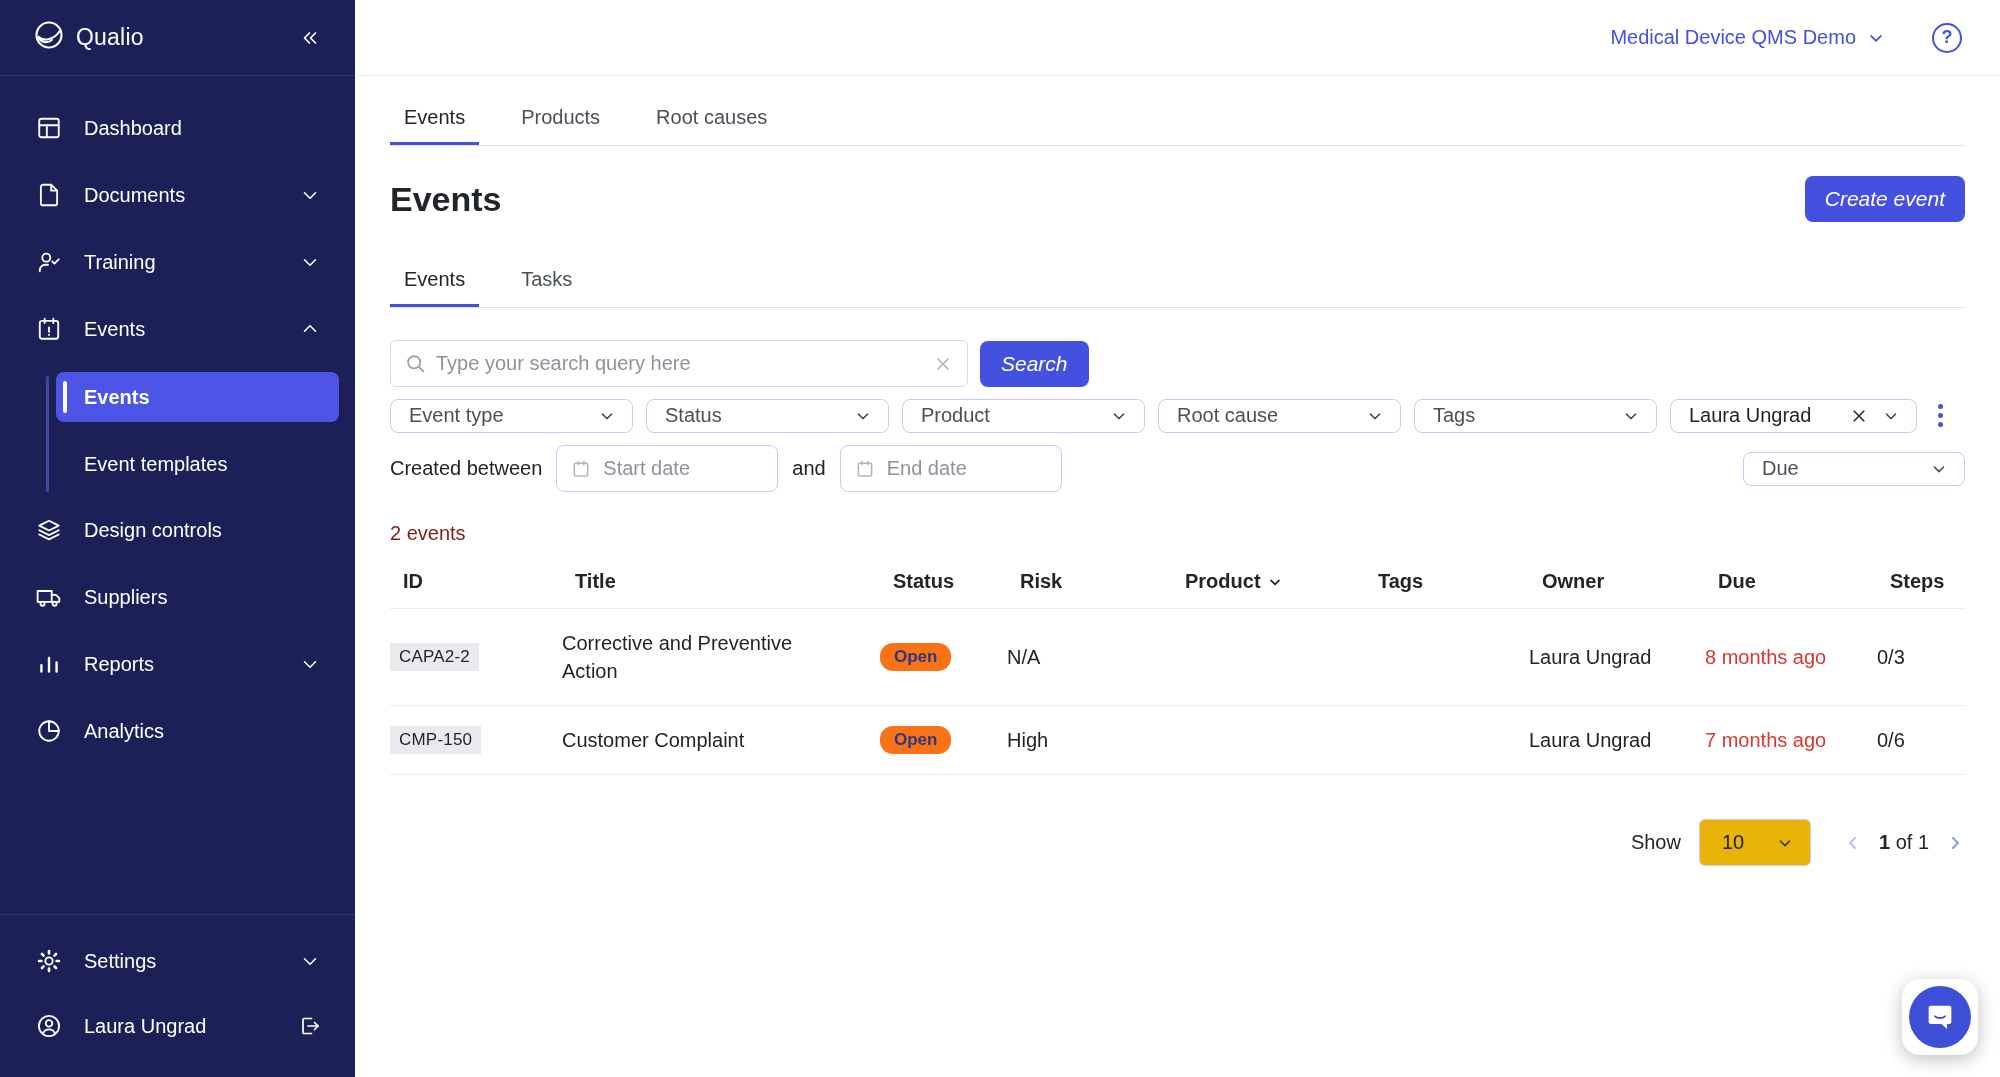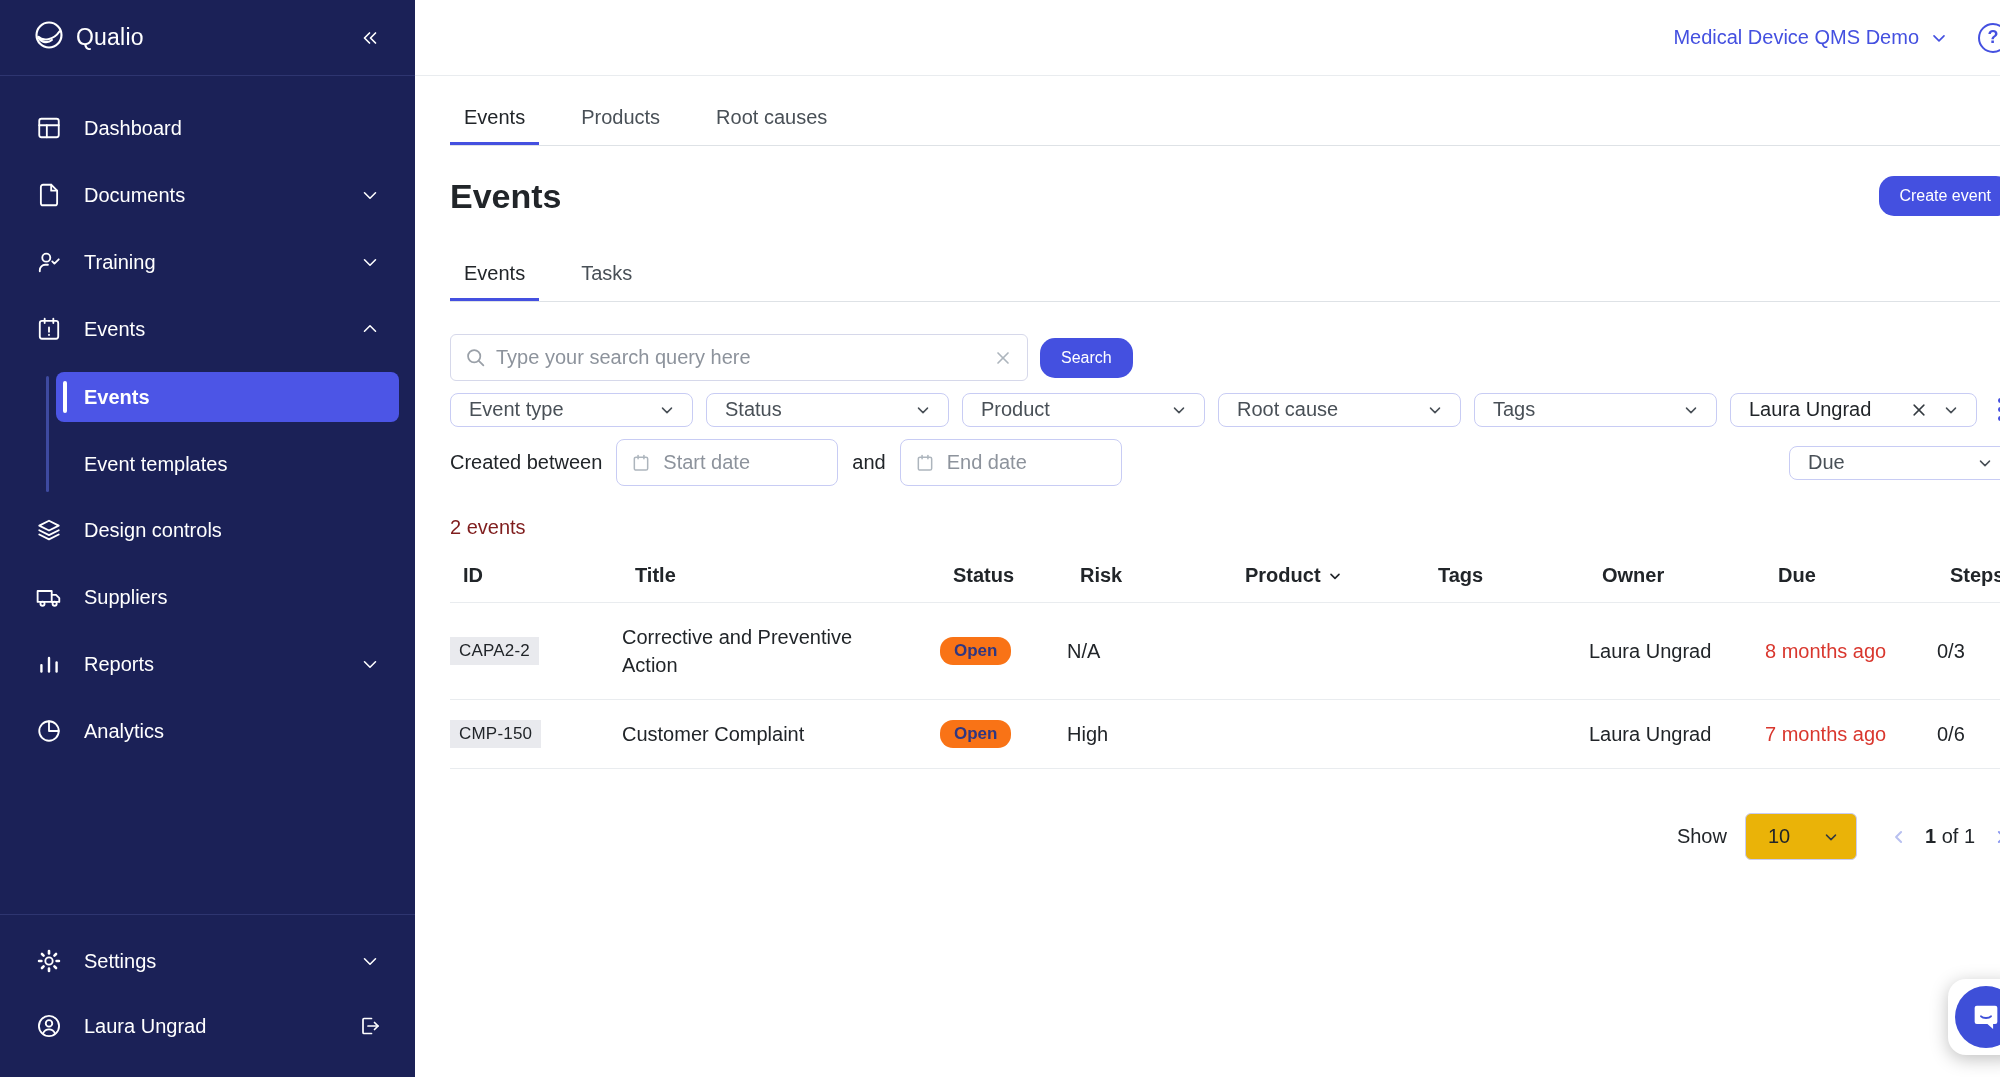--- a/index.html
+++ b/index.html
@@ -1,52 +1,52 @@
 <!DOCTYPE html>
 <html><head>
 <meta charset="utf-8">
 <style>
   * { margin:0; padding:0; box-sizing:border-box; }
   html,body { width:2000px; height:1077px; overflow:hidden; }
   body { font-family:"Liberation Sans", sans-serif; display:flex; background:#fff; color:#212529; }
 
   
-  .sidebar { width:415px; height:1077px; background:#1b2157; color:#fff; display:flex; flex-direction:column; flex-shrink:0; }
+  .sidebar { width:355px; height:1077px; background:#1b2157; color:#fff; display:flex; flex-direction:column; flex-shrink:0; }
   .sb-header { height:76px; display:flex; align-items:center; padding:0 34px; border-bottom:1px solid #2e3570; flex-shrink:0; }
   .sb-logo { display:flex; align-items:center; gap:12px; font-size:23px; font-weight:400; letter-spacing:.2px; }
   .sb-collapse { margin-left:auto; cursor:pointer; display:flex; align-items:center; }
   .sb-nav { padding:28px 16px 0 0; display:flex; flex-direction:column; flex-grow:1; }
   .nav-item { display:flex; align-items:center; gap:22px; padding:0 18px 0 35px; height:48px; margin-bottom:19px; font-size:20px; cursor:pointer; }
   .nav-item .nav-icon { width:27px; height:27px; display:flex; align-items:center; justify-content:center; flex-shrink:0; }
   .nav-item .chev { margin-left:auto; display:flex; }
   .subnav { position:relative; margin-bottom:0; }
   .subnav::before { content:""; position:absolute; left:46px; top:4px; bottom:14px; width:3px; background:#3e4aa0; border-radius:2px; }
   .subnav-item { position:relative; display:flex; align-items:center; height:50px; margin:0 0 17px 56px; padding-left:28px; border-radius:8px; font-size:20px; cursor:pointer; }
   .subnav-item.active { background:#4c55e6; font-weight:600; }
   .subnav-item.active::before { content:""; position:absolute; left:7px; top:9px; bottom:9px; width:4px; background:#fff; border-radius:2px; }
   .sb-footer { border-top:1px solid #2e3570; padding:22px 16px 10px 0; flex-shrink:0; }
   .sb-footer .nav-item { margin-bottom:17px; }
 
   .icon-stroke { stroke:#fff; fill:none; stroke-width:1.7; stroke-linecap:round; stroke-linejoin:round; }
 
   
   .main { flex-grow:1; display:flex; flex-direction:column; position:relative; }
-  .topbar { height:76px; display:flex; align-items:center; justify-content:flex-end; gap:29px; padding:0 38px; border-bottom:1px solid #e9ecef; flex-shrink:0; }
+  .topbar { height:76px; display:flex; align-items:center; justify-content:flex-end; gap:46px; padding:0 38px; border-bottom:1px solid #e9ecef; flex-shrink:0; }
   .org-switch { display:flex; align-items:center; gap:10px; color:#4450e0; font-size:20px; cursor:pointer; }
   .help-btn { width:30px; height:30px; border:2px solid #4450e0; border-radius:50%; color:#4450e0; font-size:18px; font-weight:700; display:flex; align-items:center; justify-content:center; cursor:pointer; }
 
   .content { padding:16px 35px 0 35px; }
 
   .tabs { display:flex; border-bottom:1px solid #dee2e6; }
   .tab { padding:14px 14px 13px 14px; margin-right:28px; font-size:20px; color:#495057; cursor:pointer; border-bottom:3px solid transparent; }
   .tab.active { color:#212529; border-bottom-color:#4450e0; }
 
   .page-head { display:flex; align-items:center; justify-content:space-between; margin-top:30px; }
   .page-title { font-size:34px; font-weight:700; color:#212529; }
-  .btn-primary { background:#4450e0; color:#fff; border:none; border-radius:15px; font-size:16px; font-family:inherit; padding:11px 20px; cursor:pointer; }
+  .btn-primary { background:#4450e0; color:#fff; border:none; border-radius:8px; font-size:21px; font-family:inherit; padding:11px 20px; cursor:pointer;font-style:italic; }
 
   .subtabs { display:flex; border-bottom:1px solid #dee2e6; margin-top:32px; }
 
   .search-row { display:flex; align-items:center; margin-top:32px; }
   .search-box { width:578px; height:47px; border:1px solid #d6d8ea; border-radius:6px; display:flex; align-items:center; padding:0 14px; gap:10px; background:#fff; }
   .search-box input { border:none; outline:none; flex-grow:1; font-size:20px; font-family:inherit; color:#212529; }
   .search-box input::placeholder { color:#8d939c; }
   .btn-search { margin-left:12px; padding:11px 21px; }
 
   .filter-row { display:flex; align-items:center; gap:13px; margin-top:11px; }

